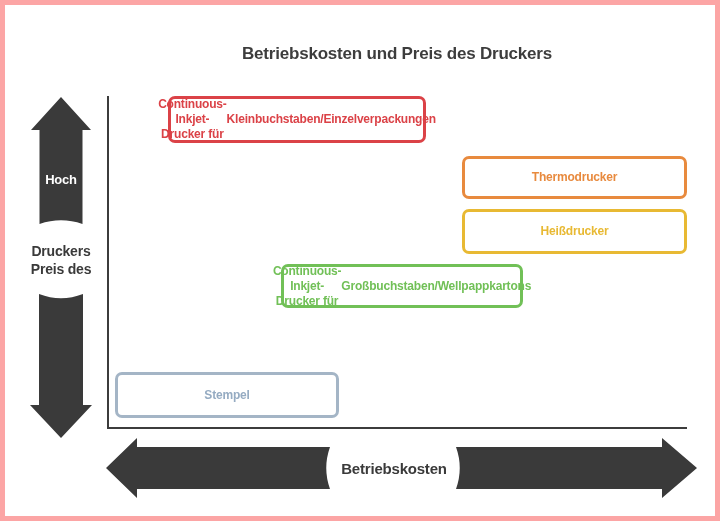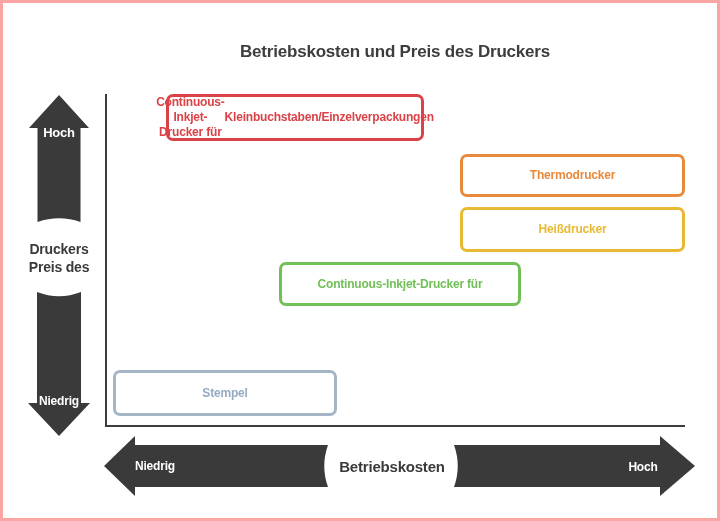--- a/index.html
+++ b/index.html
@@ -1,42 +1,42 @@
 <!DOCTYPE html>
 <html><head>
 <meta charset="utf-8">
 <style>
   html, body { margin: 0; padding: 0; background: #ffffff; }
   .page {
     position: relative;
     width: 720px;
     height: 521px;
     box-sizing: border-box;
-    border: 3px solid #fca5a5;
+    border: 5px solid #fca5a5;
     background: #ffffff;
     font-family: "Liberation Sans", sans-serif;
     overflow: hidden;
   }
   .abs { position: absolute; }
 
   .title {
     left: 102px; top: 39px; width: 580px;
     text-align: center;
     font-size: 17px; font-weight: bold; color: #3d3d3d;
     letter-spacing: -0.2px;
   }
 
   .axis-v { left: 102px; top: 91px; width: 2px; height: 332px; background: #3c3c3c; }
   .axis-h { left: 102px; top: 422px; width: 580px; height: 2px; background: #3c3c3c; }
 
   .arrow-svg { display: block; }
 
   .white-label {
     color: #ffffff; font-weight: bold; font-size: 12px;
-    text-align: center; letter-spacing: -0.2px;
+    text-align: center; letter-spacing: -0.2px; margin-top: 45px;
   }
   .y-high-label { left: 26px; top: 122px; width: 60px; font-size: 13px; }
   .y-low-label  { left: 25px; top: 391px; width: 62px; }
   .x-low-label  { left: 122px; top: 456px; width: 60px; }
   .x-high-label { left: 612px; top: 457px; width: 56px; }
 
   .y-title {
     left: 8px; top: 237px; width: 96px;
     text-align: center;
     font-size: 14px; line-height: 18px; font-weight: bold; color: #3a3a3a;
@@ -129,20 +129,21 @@
   <div class="abs pbox box-heiss">
     <span>Heißdrucker</span>
   </div>
 
   <div class="abs pbox box-thermo">
     <span>Thermodrucker</span>
   </div>
 
   <div class="abs pbox box-cij-large">
     <span>Continuous-Inkjet-Drucker für</span>
+    <span>Großbuchstaben/Wellpappkartons</span>
   </div>
 
 
   <div class="abs pbox box-stempel">
     <span>Stempel</span>
   </div>
 
 </div>
 
 </body></html>

